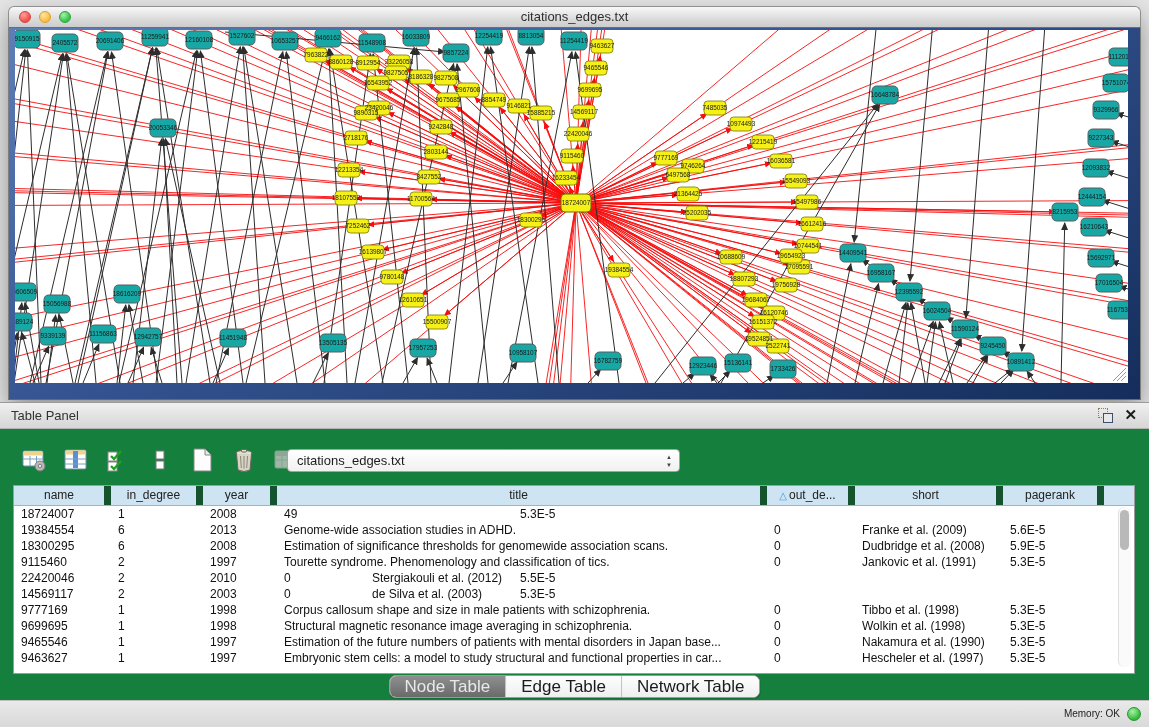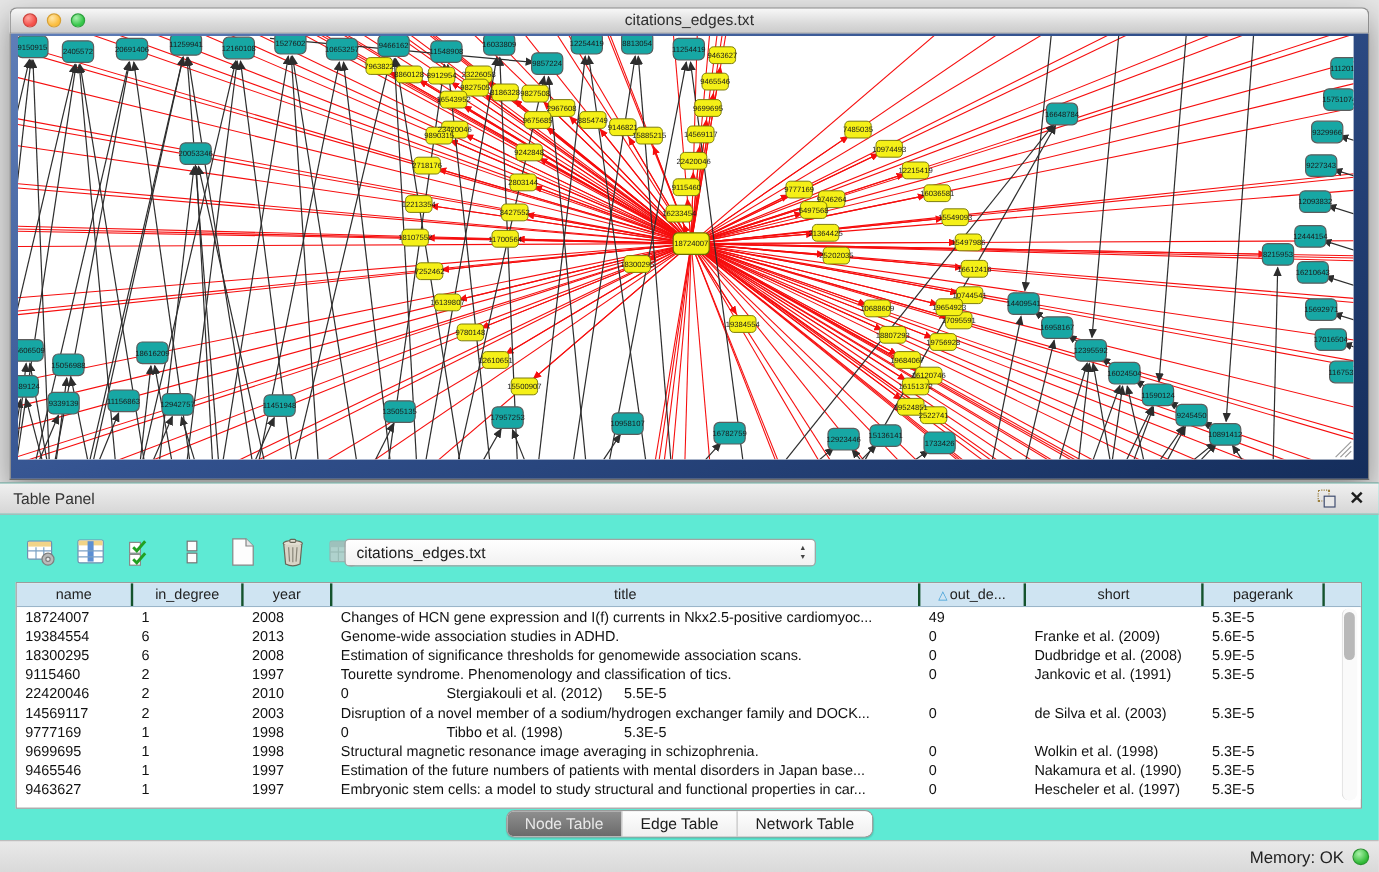--- a/index.html
+++ b/index.html
@@ -15,60 +15,60 @@
   .light{width:12px;height:12px;border-radius:50%;box-sizing:border-box;}
   .light.r{background:radial-gradient(circle at 35% 30%,#ffa49d,#f4504a 65%);border:1px solid #ce453f;}
   .light.y{background:radial-gradient(circle at 35% 30%,#ffe6a8,#fbbd3e 65%);border:1px solid #d7a034;}
   .light.g{background:radial-gradient(circle at 35% 30%,#a9f0ae,#35c649 65%);border:1px solid #2da23d;}
   .frame{position:absolute;top:22px;left:0;right:0;bottom:0;
     background:linear-gradient(155deg,#5f7eb8 0%,#33528f 45%,#142d5b 100%);
     border-left:1px solid #7e7e7e;border-right:1px solid #7e7e7e;border-bottom:1px solid #6a6a6a;box-sizing:border-box;}
   .canvas{position:absolute;left:6px;top:2px;width:1113px;height:353px;background:#fff;overflow:hidden;}
   #net-svg{display:block;}
   
-  #table-panel{position:absolute;left:0;top:402px;width:1149px;height:298px;background:#5eead4;
+  #table-panel{position:absolute;left:0;top:402px;width:1149px;height:298px;background:#15803d;
     border-top:1px solid #9a9a9a;box-sizing:border-box;}
   .tp-header{height:25px;background:linear-gradient(#f0f0f0,#d6d6d6);border-bottom:1px solid #b3b3b3;position:relative;}
   .tp-title{font-size:13px;color:#333;line-height:25px;padding-left:11px;}
   .float-icon{position:absolute;right:36px;top:5px;width:15px;height:15px;cursor:pointer;}
   .float-icon .back{position:absolute;left:0;top:0;width:8px;height:8px;border:1px dotted #9c7f3c;}
   .float-icon .front{position:absolute;right:0;bottom:0;width:8px;height:8px;border:1px solid #3e4c6e;background:#e8e8e8;}
   .close-icon{position:absolute;right:12px;top:3px;font-size:15px;font-weight:bold;color:#1c1c1c;cursor:pointer;}
   .tp-toolbar{position:absolute;left:20px;top:43px;display:flex;align-items:center;gap:15px;}
   .tbtn{width:27px;height:27px;display:flex;align-items:center;justify-content:center;cursor:pointer;}
   .fx{font-family:"Liberation Serif",serif;font-style:italic;font-weight:bold;font-size:16px;color:#222;}
   .fx small{font-size:11px;}
   .dropdown{position:absolute;left:287px;top:46px;width:393px;height:23px;
     background:linear-gradient(#ffffff,#f1f1f1);border:1px solid #a3a3a3;border-radius:4px;
     box-sizing:border-box;font-size:13px;color:#1c1c1c;line-height:21px;padding-left:9px;cursor:pointer;}
   .dd-arrows{position:absolute;right:7px;top:3px;font-size:6px;line-height:8px;color:#444;text-align:center;}
   
   .table-box{position:absolute;left:13px;top:82px;width:1122px;height:189px;background:#fff;
     border:1px solid #9c9c9c;box-sizing:border-box;overflow:hidden;}
   .thead{display:flex;height:19px;background:#cfe4f2;border-bottom:1px solid #9ab5c9;}
-  .th{box-sizing:border-box;border-right:2px solid #14532d;font-size:12px;color:#222;
+  .th{box-sizing:border-box;border-right:7px solid #14532d;font-size:12px;color:#222;
     text-align:center;line-height:18px;overflow:hidden;white-space:nowrap;cursor:pointer;}
   .sorttri{color:#3e9ed6;font-size:10px;margin-right:2px;}
   .trow{display:flex;height:16px;background:#fff;cursor:default;}
   .td{box-sizing:border-box;font-size:12px;color:#111;line-height:16px;padding-left:7px;
     overflow:hidden;white-space:nowrap;}
   .vscroll{position:absolute;right:3px;top:21px;width:12px;height:160px;background:#fafafa;
     border-left:1px solid #e0e0e0;border-radius:6px;}
   .vthumb{position:absolute;left:1px;top:3px;width:9px;height:40px;background:#b9b9b9;border-radius:5px;}
   
   .tabs{position:absolute;left:50%;top:272px;transform:translateX(-50%);display:flex;height:21px;
     border:1px solid #9a9a9a;border-radius:7px;overflow:hidden;background:#fdfdfd;
     box-shadow:0 1px 1px rgba(0,0,0,.12);}
-  .tab{font-size:13px;color:#1b1b1b;line-height:21px;padding:0 15px;background:linear-gradient(#fefefe,#efefef);cursor:pointer;}
+  .tab{font-size:17px;color:#1b1b1b;line-height:21px;padding:0 15px;background:linear-gradient(#fefefe,#efefef);cursor:pointer;}
   .tab + .tab{border-left:1px solid #c0c0c0;}
   .tab.sel{background:linear-gradient(#8f8f8f,#6a6a6a);color:#e9e9e9;}
   
   #status-bar{position:absolute;left:0;bottom:0;width:1149px;height:27px;
     background:linear-gradient(#e9e9e9,#d9d9d9);border-top:1px solid #bdbdbd;box-sizing:border-box;}
-  .mem-label{position:absolute;right:29px;top:0;line-height:26px;font-size:14px;color:#222;}
+  .mem-label{position:absolute;right:29px;top:0;line-height:26px;font-size:10px;color:#222;}
   .mem-dot{position:absolute;right:8px;top:6px;width:14px;height:14px;border-radius:50%;
     background:radial-gradient(circle at 38% 30%,#a9f2a9,#2fb935 70%);border:1px solid #2a9330;box-sizing:border-box;cursor:pointer;}
 </style>
 </head>
 <body>
 
 <div id="net-window">
   <div class="titlebar">
     <div class="traffic">
       <div class="light r"></div>
@@ -633,21 +633,20 @@
         <div class="th" style="width: 490px;">title</div>
         <div class="th" style="width: 88px;"><span class="sorttri">△</span>out_de...</div>
         <div class="th" style="width: 148px;">short</div>
         <div class="th" style="width: 101px;">pagerank</div>
       </div>
     <div id="tbody">
         <div class="trow">
           <div class="td" style="width: 97px;">18724007</div>
           <div class="td" style="width: 92px;">1</div>
           <div class="td" style="width: 74px;">2008</div>
-          <div class="td" style="width: 490px;">Changes of HCN gene expression and I(f) currents in Nkx2.5-positive cardiomyoc...</div>
           <div class="td" style="width: 88px;">49</div>
           <div class="td" style="width: 148px; margin-top: 30px;">Yano et al. (2008)</div>
           <div class="td" style="width: 101px;">5.3E-5</div>
         </div>
         <div class="trow">
           <div class="td" style="width: 97px;">19384554</div>
           <div class="td" style="width: 92px;">6</div>
           <div class="td" style="width: 74px;">2013</div>
           <div class="td" style="width: 490px;">Genome-wide association studies in ADHD.</div>
           <div class="td" style="width: 88px;">0</div>
@@ -677,29 +676,29 @@
           <div class="td" style="width: 92px;">2</div>
           <div class="td" style="width: 74px;">2010</div>
           <div class="td" style="width: 88px;">0</div>
           <div class="td" style="width: 148px;">Stergiakouli et al. (2012)</div>
           <div class="td" style="width: 101px;">5.5E-5</div>
         </div>
         <div class="trow">
           <div class="td" style="width: 97px;">14569117</div>
           <div class="td" style="width: 92px;">2</div>
           <div class="td" style="width: 74px;">2003</div>
-          <div class="td" style="width: 490px;">Disruption of a novel member of a sodium/hydrogen exchanger family and DOCK...</div>
           <div class="td" style="width: 88px;">0</div>
           <div class="td" style="width: 148px;">de Silva et al. (2003)</div>
           <div class="td" style="width: 101px;">5.3E-5</div>
         </div>
         <div class="trow">
           <div class="td" style="width: 97px;">9777169</div>
           <div class="td" style="width: 92px;">1</div>
           <div class="td" style="width: 74px;">1998</div>
+          <div class="td" style="width: 490px;">Corpus callosum shape and size in male patients with schizophrenia.</div>
           <div class="td" style="width: 88px;">0</div>
           <div class="td" style="width: 148px;">Tibbo et al. (1998)</div>
           <div class="td" style="width: 101px;">5.3E-5</div>
         </div>
         <div class="trow">
           <div class="td" style="width: 97px;">9699695</div>
           <div class="td" style="width: 92px;">1</div>
           <div class="td" style="width: 74px;">1998</div>
           <div class="td" style="width: 490px;">Structural magnetic resonance image averaging in schizophrenia.</div>
           <div class="td" style="width: 88px;">0</div>

